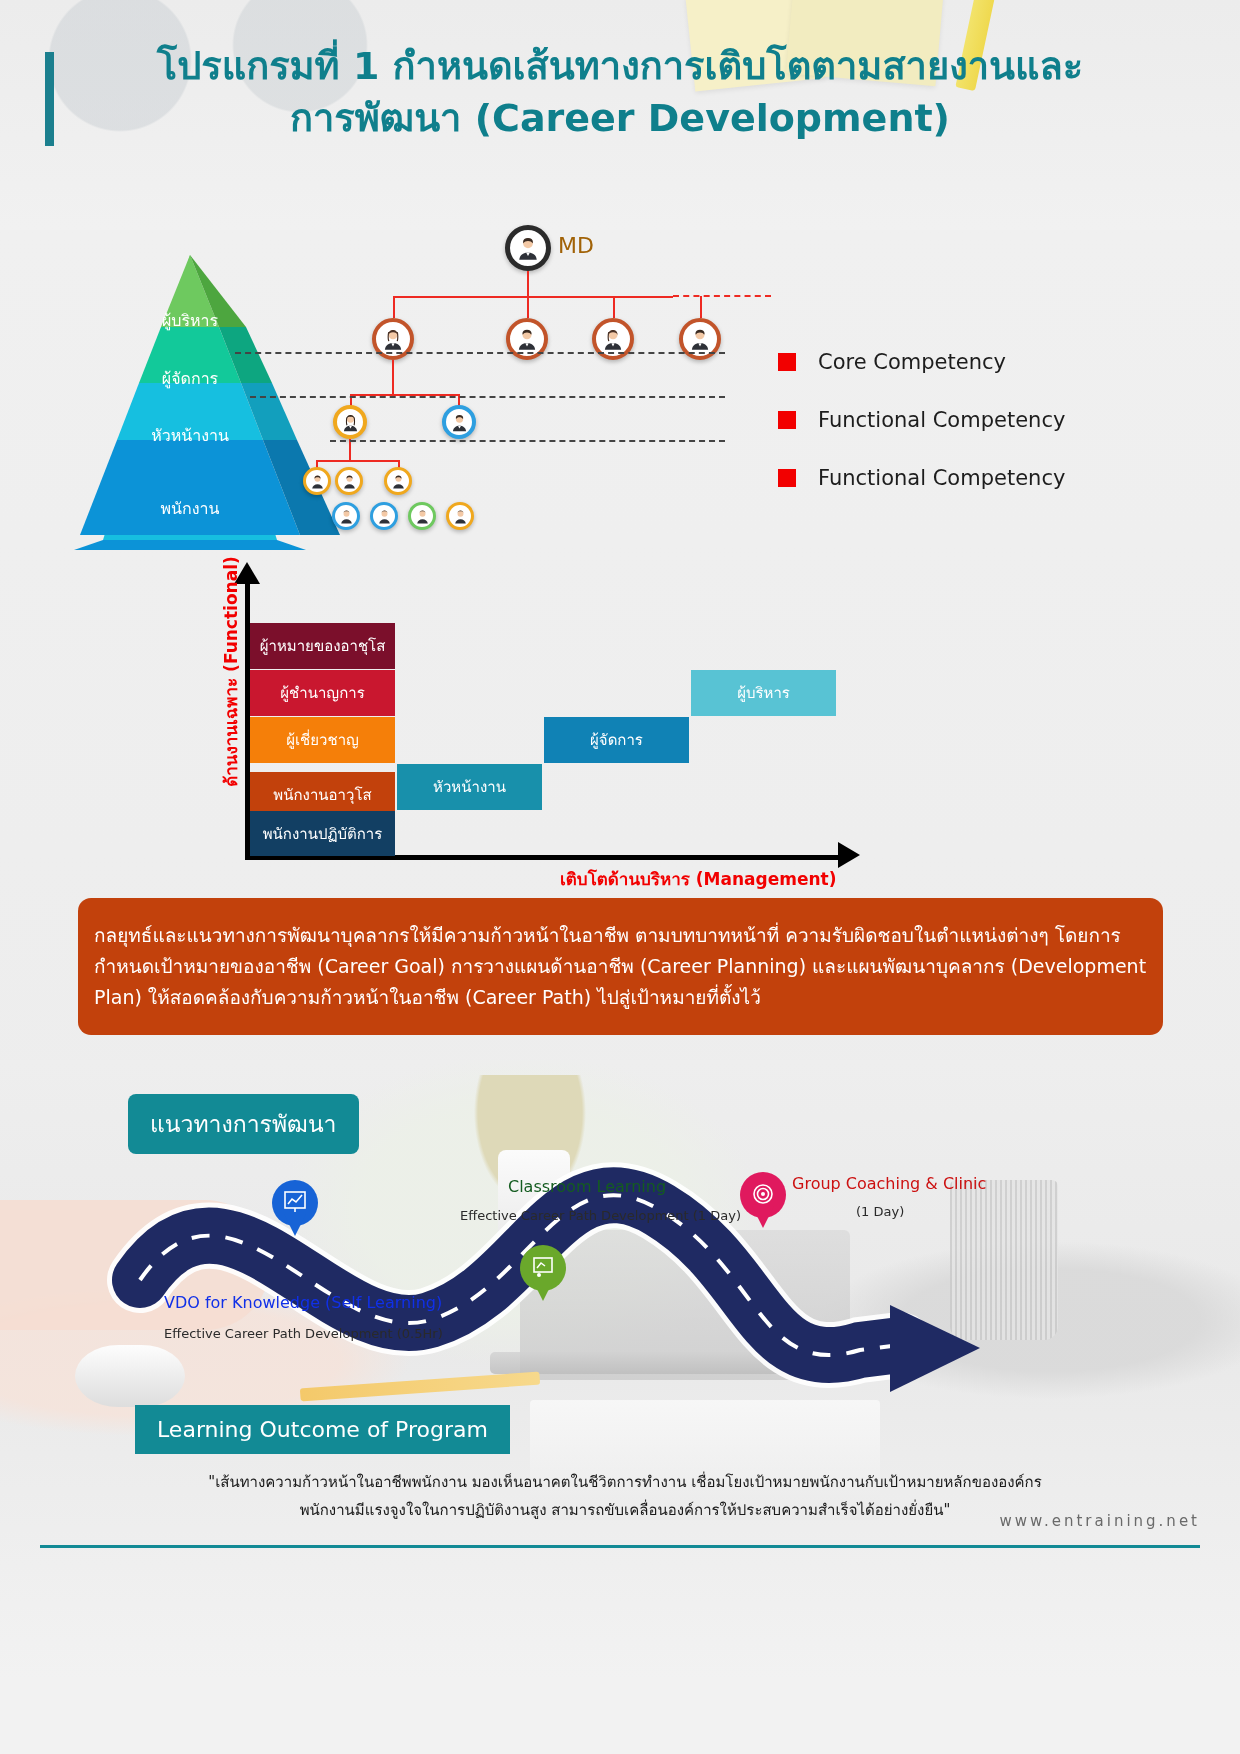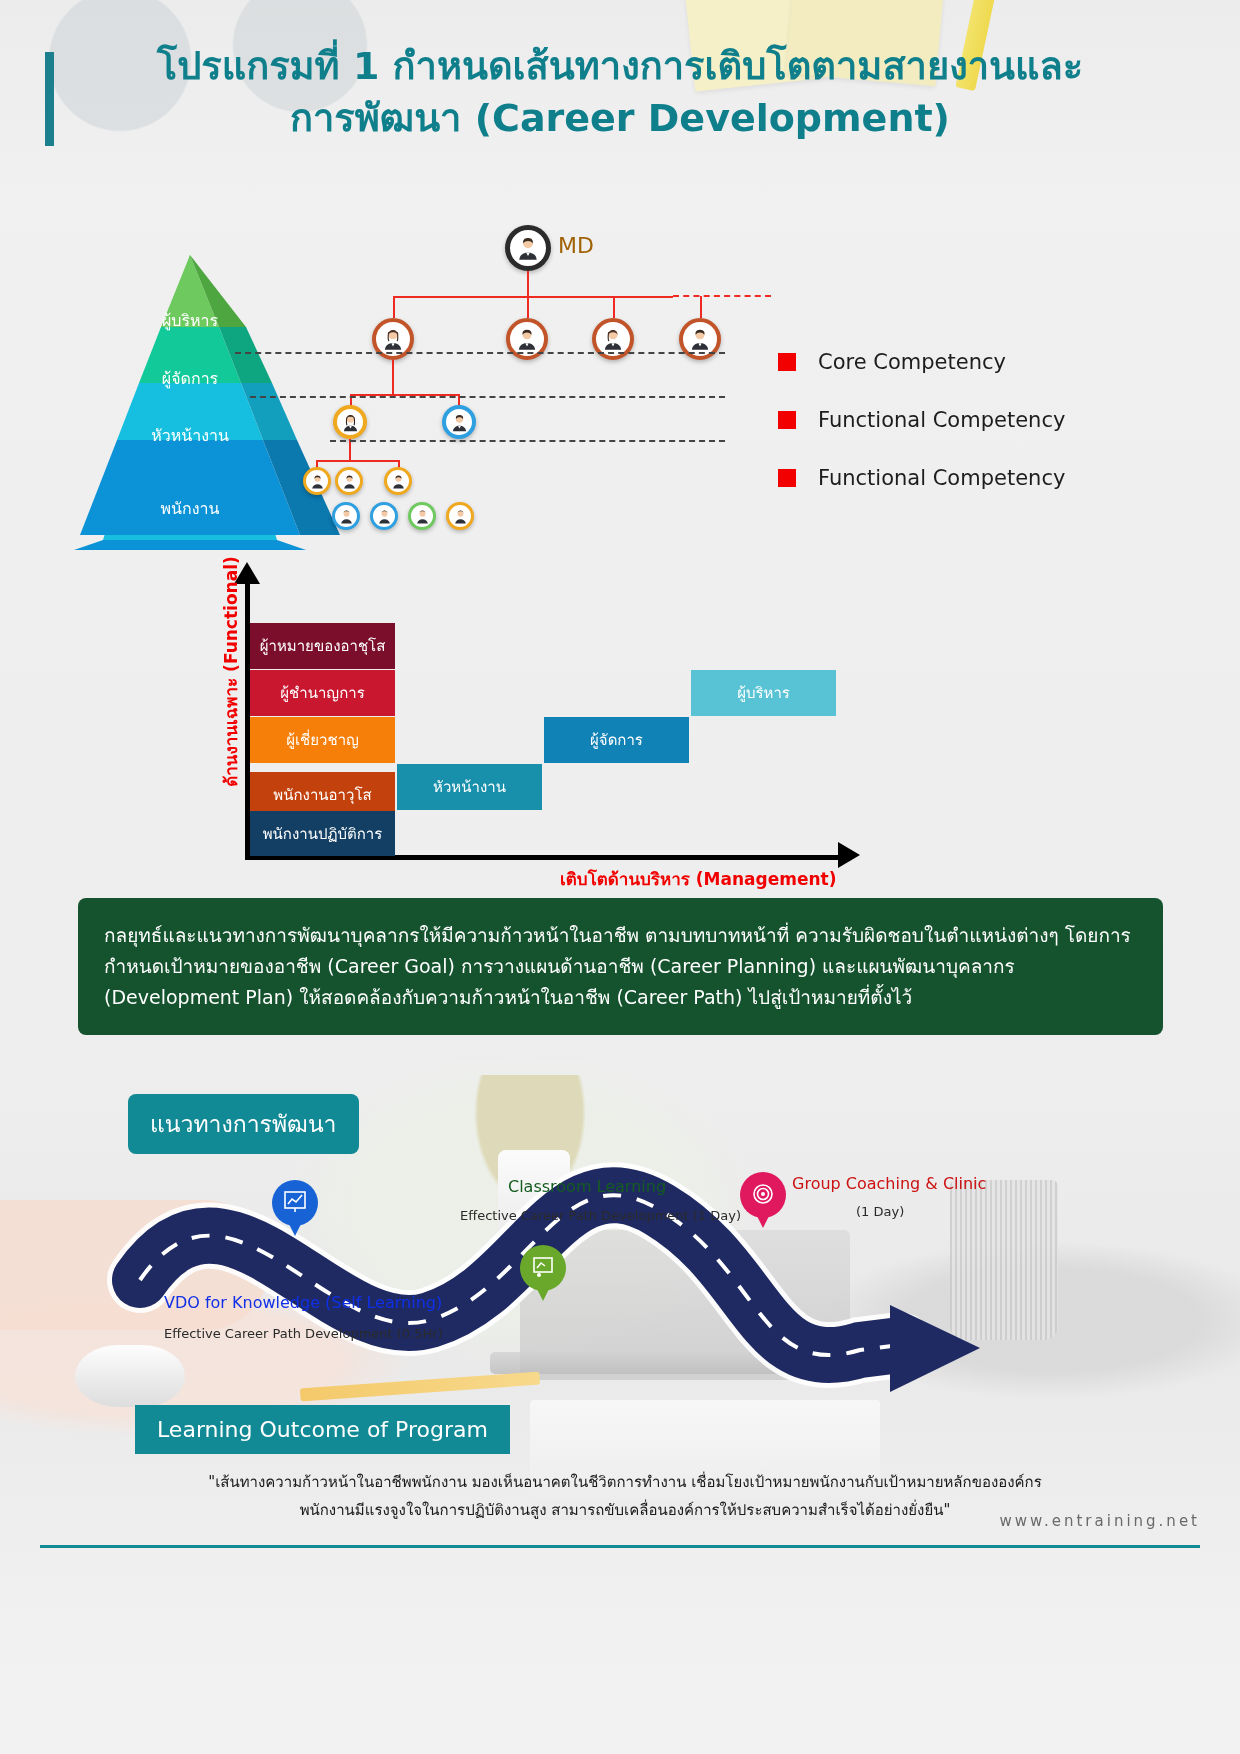--- a/index.html
+++ b/index.html
@@ -77,22 +77,22 @@
   .axis-x { position:absolute; left:55px; top:285px; width:600px; height:5px; background:#000; }
   .axis-x-head { position:absolute; left:648px; top:272px; width:0;height:0;
      border-top:13px solid transparent;border-bottom:13px solid transparent;border-left:22px solid #000;}
   .ylabel { position:absolute; left:-80px; top:88px; width:240px; transform:rotate(-90deg);
             color:#f20000; font-size:17px; text-align:center; font-weight:bold; }
   .xlabel { position:absolute; left:370px; top:295px; color:#f20000; font-size:17px; font-weight:bold; }
   .cell { position:absolute; color:#fff; font-size:15px; display:flex; align-items:center; justify-content:center; }
 
   
   .descbox { position:absolute; left:78px; top:1063px; width:1085px; height:0; }
-  .desc-inner { position:absolute; left:0; top:-165px; width:1085px; padding:22px 26px;
-                background:#14532d; color:#fff; font-size:19px; line-height:31px; border-radius:8px; }
+  .desc-inner { position:absolute; left:0; top:-165px; width:1085px; padding:22px 16px;
+                background:#c2410c; color:#fff; font-size:19px; line-height:31px; border-radius:13px; }
 
   
   .tag { position:absolute; background:#128a95; color:#fff; font-size:23px;
          padding:12px 22px; }
 
   
   .road-wrap { position:absolute; left:0; top:1160px; width:1240px; height:260px; }
   .pin { position:absolute; width:46px; height:60px; }
   .pin-body { position:absolute; left:0; top:0; width:46px; height:46px; border-radius:50%; }
   .pin-tip { position:absolute; left:12px; top:34px; width:0; height:0;

